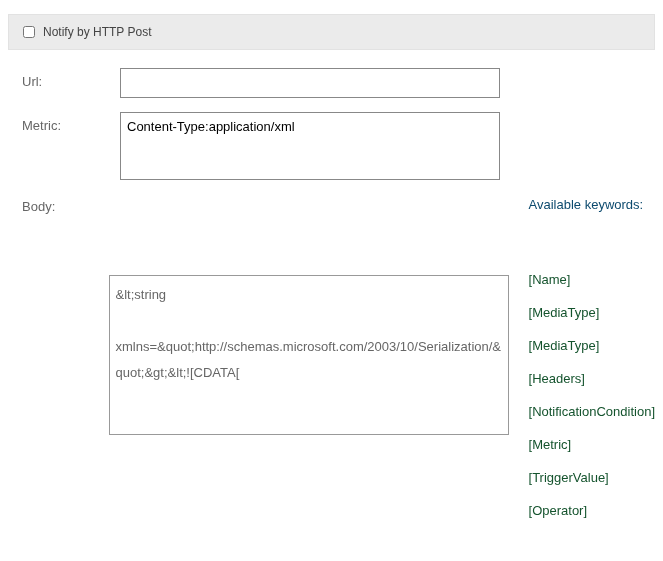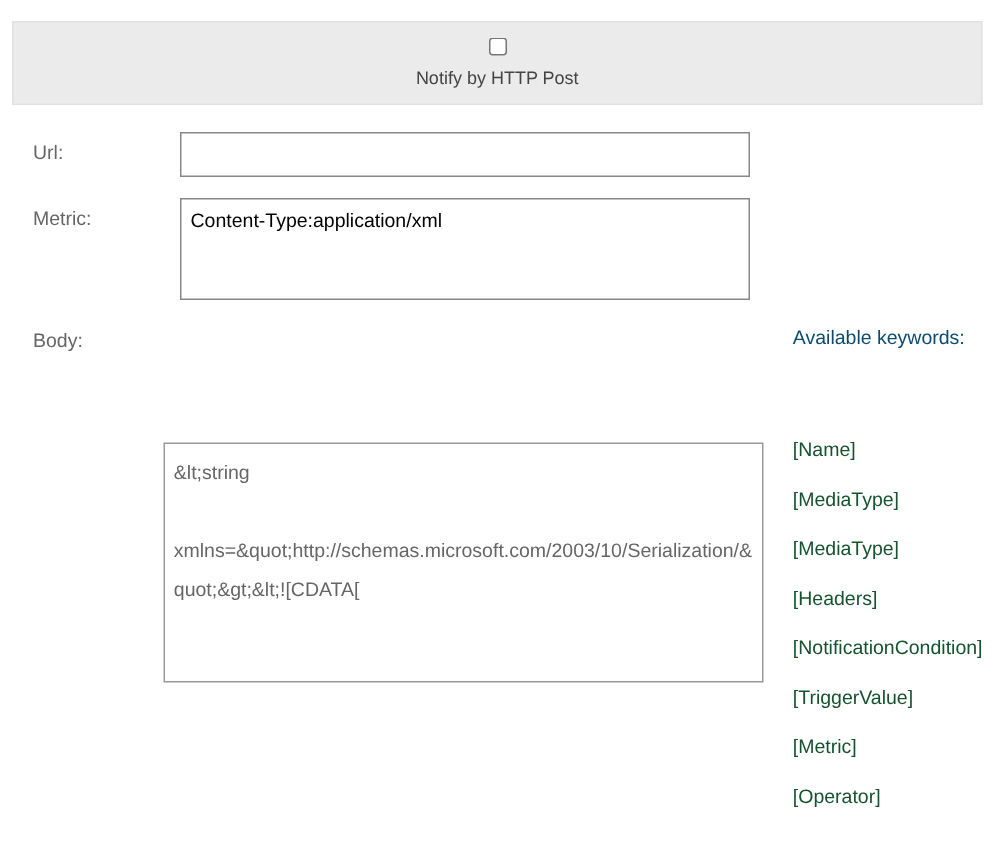--- a/index.html
+++ b/index.html
@@ -12,21 +12,20 @@
     background: #fff;
   }
   .header-bar {
     background: #ebebeb;
     padding: 10px 14px;
     display: flex;
     align-items: center;
     gap: 8px;
     border: 1px solid #e2e2e2;
     margin: 14px 8px 0 8px;
-    flex-direction: column;
   }
   .header-bar input[type=checkbox] {
     width: 12px;
     height: 12px;
     margin: 0;
   }
   .header-bar .title {
     font-size: 12px;
     color: #444;
   }
@@ -133,21 +132,21 @@
 Expression=[Expression]&amp;amp;Metric=[Metric]&amp;amp;CurrentValue=[CurrentValue]&amp;amp;NotificationCondition=[NotificationCondition]</textarea>
     </div>
     <div class="body-right">
       <div class="avail-heading">Available keywords:</div>
       <div class="kw-list">
         <div class="kw">[Name]</div>
         <div class="kw">[MediaType]</div>
         <div class="kw">[MediaType]</div>
         <div class="kw">[Headers]</div>
         <div class="kw">[NotificationCondition]</div>
+        <div class="kw">[Metric]</div>
         <div class="kw">[TriggerValue]</div>
-        <div class="kw">[Metric]</div>
         <div class="kw">[Operator]</div>
 
       </div>
     </div>
   </div>
 
 </div>
 
 </body></html>

